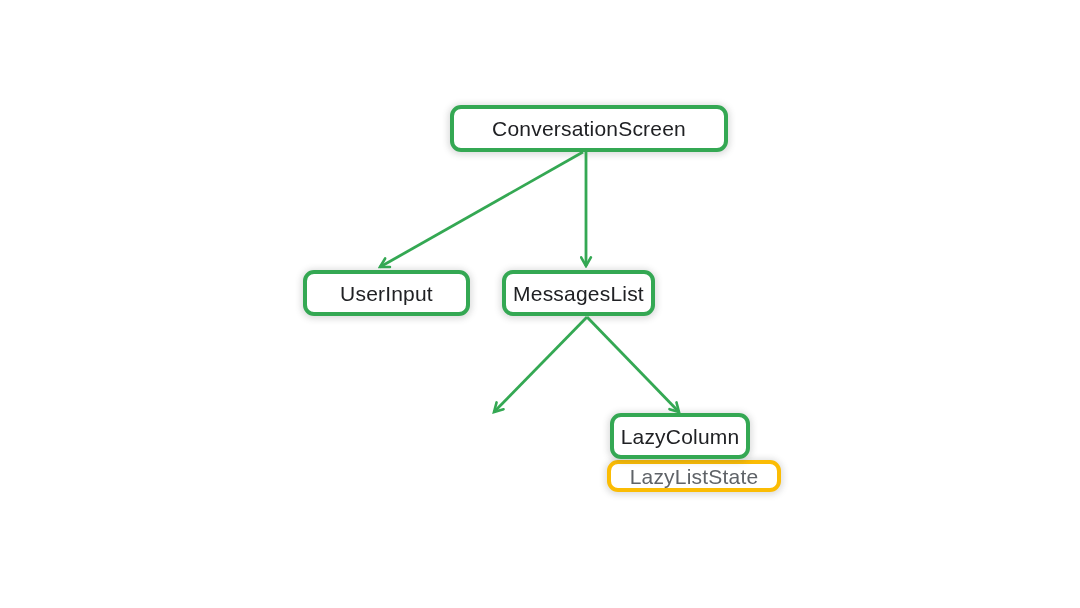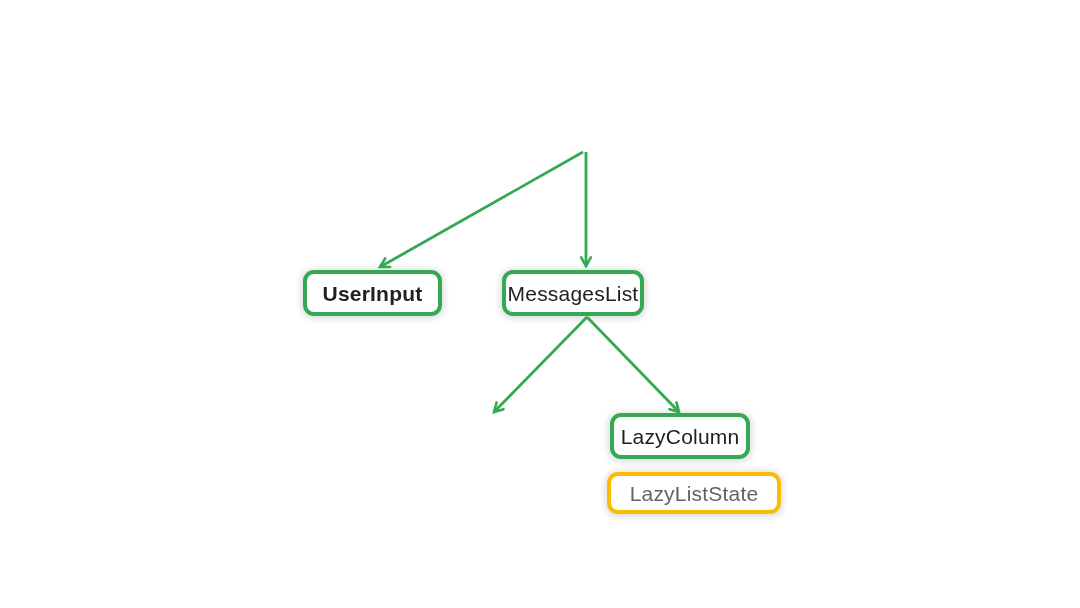--- a/index.html
+++ b/index.html
@@ -49,30 +49,33 @@
   }
   svg.edges marker path {
     stroke: var(--green, #34a853);
   }
 </style>
 </head>
 <body>
 
 <div class="stage">
 
-  <div class="node yellow" style="left:607px; top:472px; width:174px; height:42px;">
+  <div class="node yellow" style="left:607px; top:460px; width:174px; height:32px;">
     <span>LazyListState</span>
   </div>
 
+  <div class="node" style="left:450px; top:105px; width:278px; height:47px;">
+    <span>ConversationScreen</span>
+  </div>
 
-  <div class="node" style="left:303px; top:270px; width:139px; height:46px;font-weight:bold;">
+  <div class="node" style="left:303px; top:270px; width:167px; height:46px;">
     <span>UserInput</span>
   </div>
 
-  <div class="node" style="left:502px; top:270px; width:142px; height:46px;">
+  <div class="node" style="left:502px; top:270px; width:153px; height:46px;">
     <span>MessagesList</span>
   </div>
 
 
   <div class="node" style="left:610px; top:413px; width:140px; height:46px;">
     <span>LazyColumn</span>
   </div>
 
   <svg class="edges" viewBox="0 0 1080 608" xmlns="http://www.w3.org/2000/svg">
     <defs>

